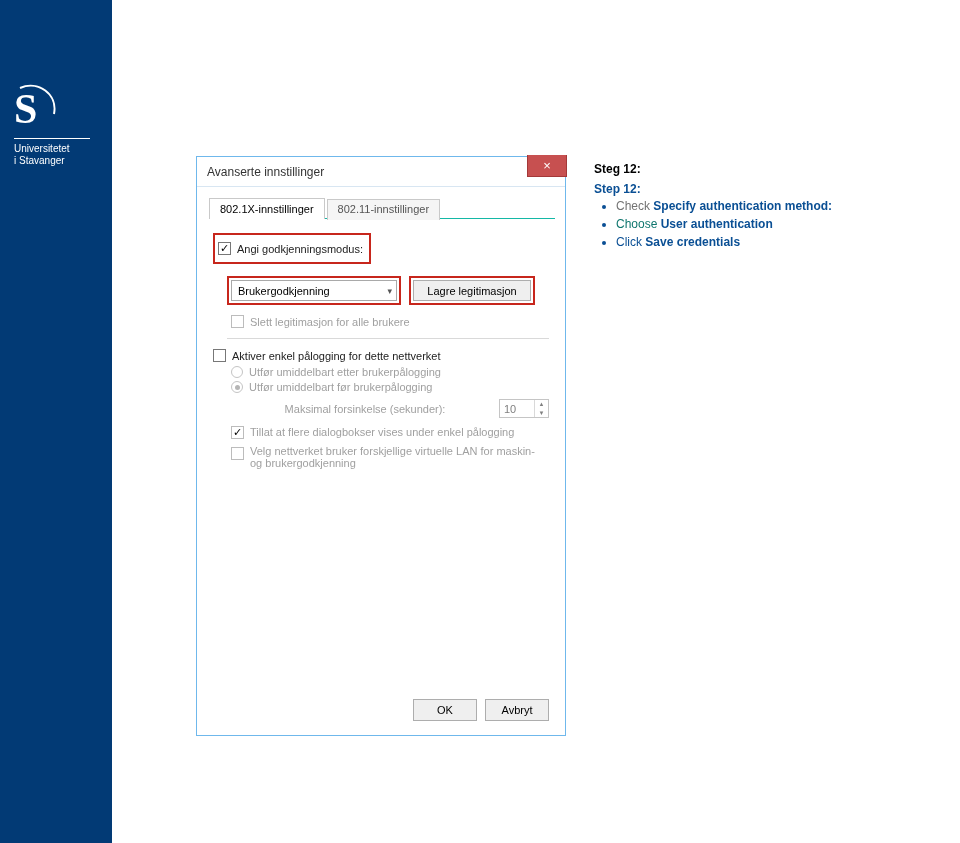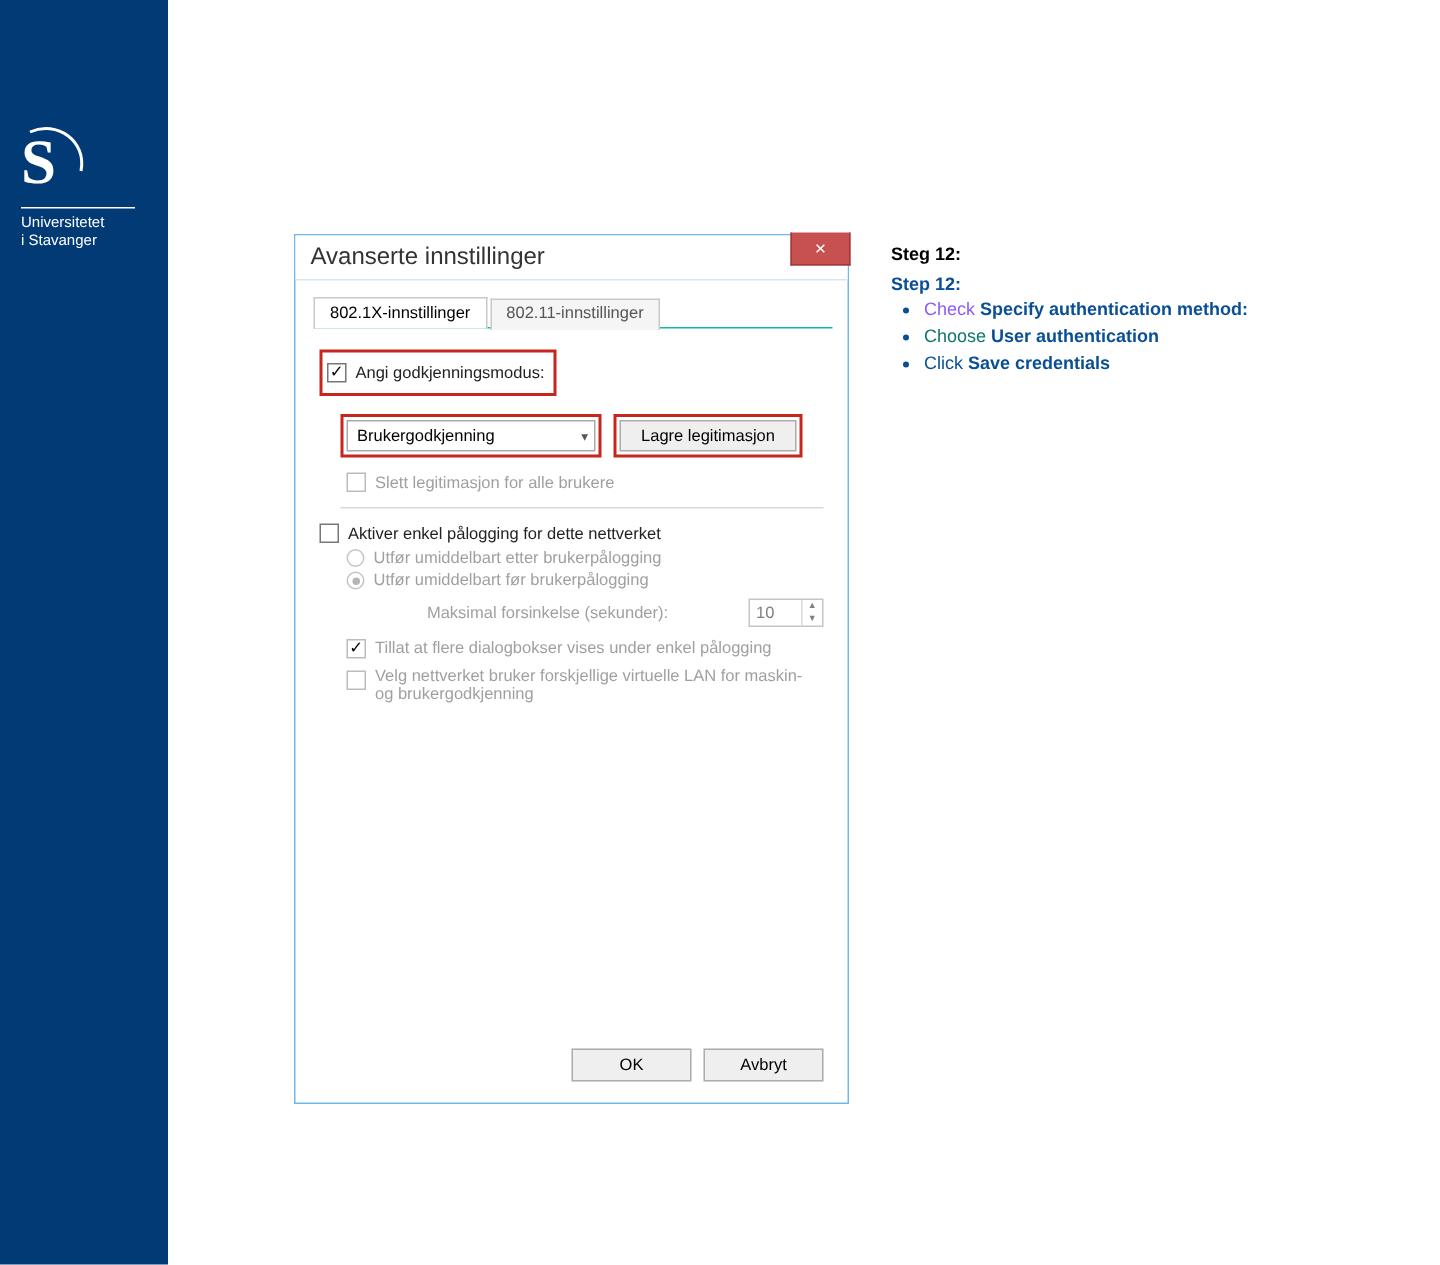--- a/index.html
+++ b/index.html
@@ -10,21 +10,21 @@
   .logo-box { position: absolute; left: 14px; top: 84px; width: 84px; }
   .logo-mark { width: 44px; height: 48px; position: relative; margin-bottom: 6px; }
   .logo-u { color: #fff; font-size: 42px; font-family: Georgia, serif; font-weight: bold; line-height: 1; position: absolute; left: 0; top: 4px; }
   .logo-arc { position:absolute; left:0; top:0; width:44px; height:48px; }
   .logo-line { border-top: 1px solid #fff; margin: 4px 0 4px 0; width: 76px; }
   .logo-text { color: #fff; font-size: 10px; line-height: 1.2; }
 
   
   .dialog-wrap { position: absolute; left: 196px; top: 156px; width: 370px; height: 580px; border: 1px solid #6fb8ec; background: #fff; }
   .titlebar { height: 30px; background: #fff; display: flex; align-items: center; padding-left: 10px; border-bottom: 1px solid #d8e6f2; }
-  .titlebar span { font-size: 16px; color: #333; }
+  .titlebar span { font-size: 12px; color: #333; }
   .close-btn { position: absolute; top: -2px; right: -2px; width: 40px; height: 22px; background: #c75050; border:1px solid #a33838; border-top:none; display:flex; align-items:center; justify-content:center; color:#fff; font-size:13px; }
 
   .tabs-row { margin: 10px 10px 0 12px; border-bottom: 1px solid #14b8a6; display: flex; }
   .tab { padding: 4px 10px 4px 10px; font-size: 11px; border: 1px solid #c9c9c9; border-bottom: none; background: #fff; margin-right: 2px; position:relative; top:1px; }
   .tab.active { background: #fff; z-index:2; }
   .tab.inactive { background: #f5f5f5; color:#555; top:2px; padding-top:3px; padding-bottom:3px;}
 
   .tab-panel { padding: 14px 16px 10px 16px; }
 
   .cb-row { display:flex; align-items:center; margin:4px 0; }
@@ -48,21 +48,21 @@
   .radio { width:12px; height:12px; border:1px solid #9a9a9a; border-radius:50%; margin-right:6px; display:flex; align-items:center; justify-content:center; }
   .radio.selected::after { content:""; width:5px; height:5px; background:#6f6f6f; border-radius:50%; display:block; }
   .radio.disabled { border-color:#c4c4c4; }
   .radio.selected.disabled::after { background:#b5b5b5; }
 
   .num-field { width:50px; height:19px; border:1px solid #c5c5c5; display:flex; align-items:center; padding-left:4px; font-size:11px; color:#808080; background:#fff; position:relative; }
   .spin { position:absolute; right:0; top:0; width:14px; height:100%; border-left:1px solid #d9d9d9; display:flex; flex-direction:column; }
   .spin div { flex:1; font-size:6px; color:#808080; display:flex; align-items:center; justify-content:center; }
 
   .dialog-buttons { position:absolute; right:16px; bottom:14px; display:flex; gap:8px; }
-  .dialog-buttons .btn { width:80px; height:22px; }
+  .dialog-buttons .btn { width:64px; height:22px; }
 
   
   .instr { position: absolute; left: 594px; top: 162px; width: 340px; font-size: 12px; color:#000; }
   .instr .hdr { font-weight:bold; margin-bottom:4px; }
   .instr ul { list-style: disc; padding-left: 22px; margin:0; }
   .instr li { margin:2px 0; line-height:1.35; }
   .instr .blue-hdr { color:#0a4f94; font-weight:bold; margin-top:6px; }
   .instr b { font-weight:bold; }
   .instr .blue-b { color:#0a4f94; font-weight:bold; }
 
@@ -175,17 +175,17 @@
     <div class="btn">
         <span>Avbryt</span>
       </div>
   </div>
 </div>
 
 <div class="instr">
   <div class="hdr">Steg 12:</div>
   <div class="blue-hdr">Step 12:</div>
   <ul style="color:#0a4f94;">
-    <li><span style="color:#8b5cf6;">Check </span><span class="blue-b">Specify authentication method:</span></li>
+    <li><span style="color:#737373;">Check </span><span class="blue-b">Specify authentication method:</span></li>
     <li><span style="color:#0f766e;">Choose </span><span class="blue-b">User authentication</span></li>
     <li><span style="color:#0a4f94;">Click </span><span class="blue-b">Save credentials</span></li>
   </ul>
 </div>
 
 </body></html>

